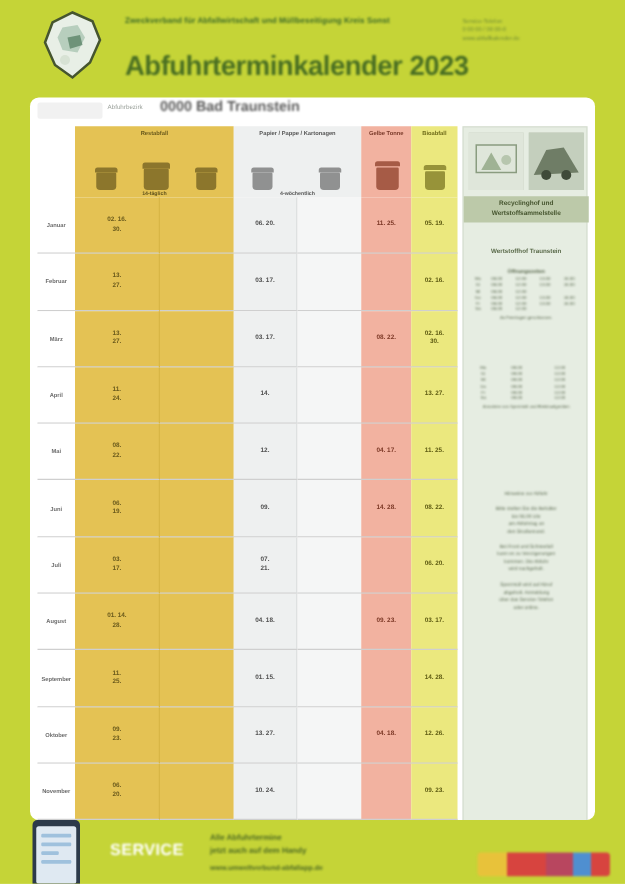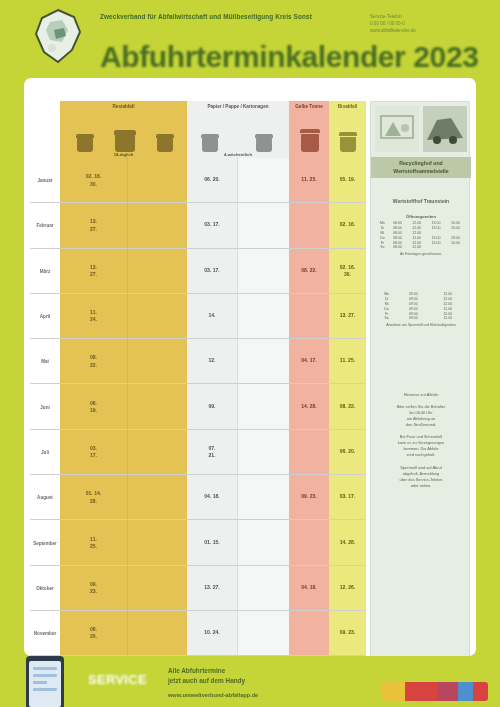--- a/index.html
+++ b/index.html
@@ -23,21 +23,21 @@
     letter-spacing:.1px;
     filter:blur(.65px);
   }
   .org-right{
     position:absolute;left:370px;top:13px;width:110px;
     font-size:4.6px;color:#6f8b33;line-height:1.55;text-align:left;
     filter:blur(.7px);
   }
   .maintitle{
     position:absolute;left:100px;top:40px;width:380px;height:32px;
-    font-size:30px;font-weight:bold;color:#4a6f22;
+    font-size:22px;font-weight:bold;color:#4a6f22;
     letter-spacing:-.4px;white-space:nowrap;
     filter:blur(.85px);
   }
   .maintitle .yr{color:#4a6f22;}
 
   
   .card{
     position:absolute;left:24px;top:78px;width:452px;height:578px;
     background:#ffffff;border-radius:7px;
   }
@@ -211,20 +211,25 @@
 0 00 00 / 00 00-0
 www.abfallkalender.de</div>
     <div class="maintitle">
       <span>Abfuhrterminkalender</span>
       <span class="yr">2023</span>
     </div>
   </div>
 
   <div class="card">
 
+    <div class="areastrip">
+      <div class="area-pill"></div>
+      <div class="area-sub">Abfuhrbezirk</div>
+      <div class="area-name">0000 Bad Traunstein</div>
+    </div>
 
     <div class="table">
 
       <div class="thead">
         <div class="hcell h-month"></div>
 
         <div class="hcell h-gold">
           <div class="h-title">Restabfall</div>
           <div class="h-ico" style="left:14px">
               <div class="bin">

